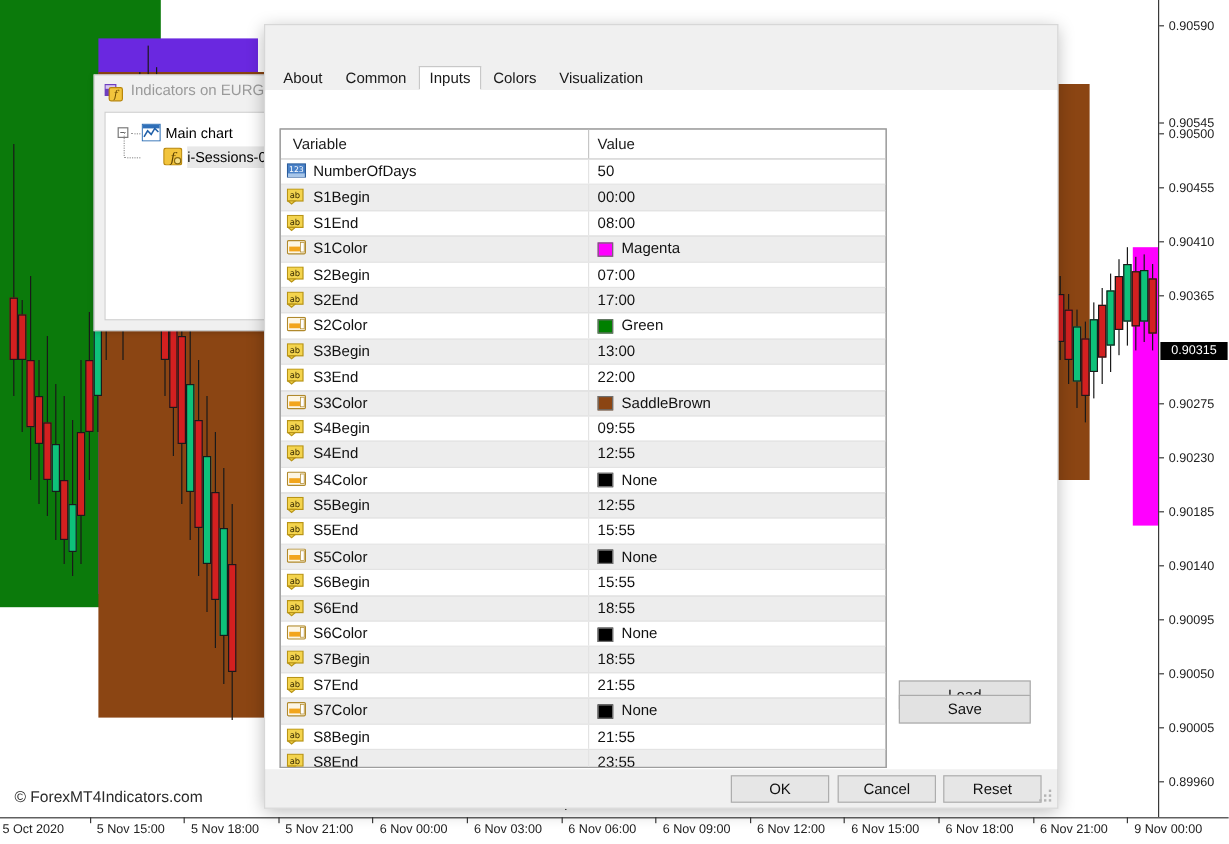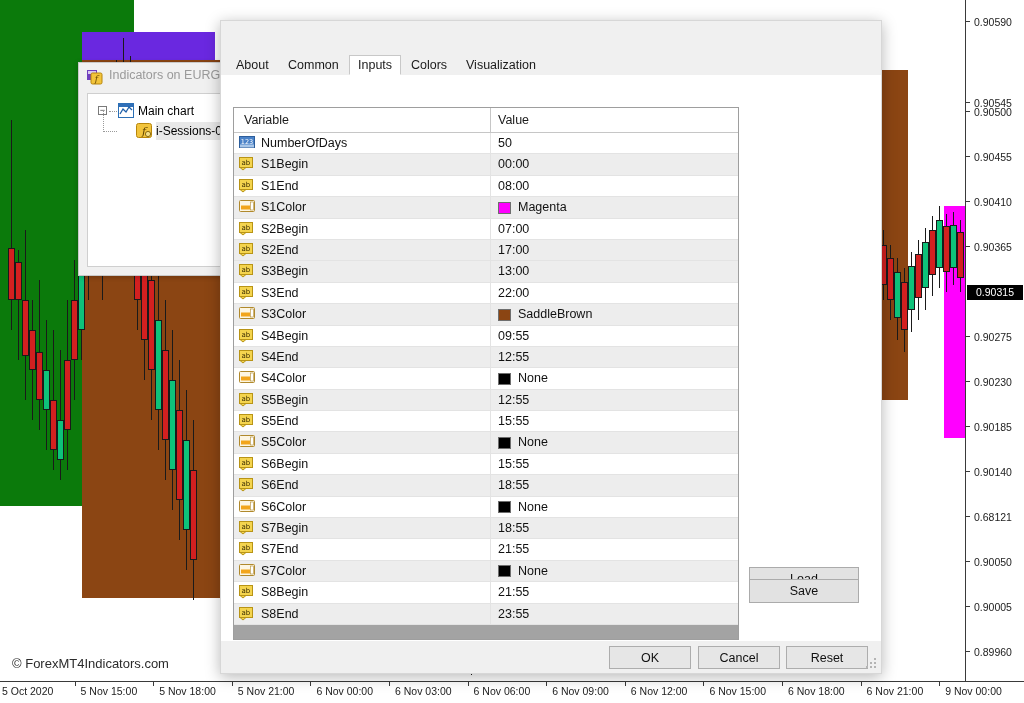--- a/index.html
+++ b/index.html
@@ -309,21 +309,21 @@
       <div class="price-tick" style="top: 421px;">
         <i></i>
         <span>0.90185</span>
       </div>
       <div class="price-tick" style="top: 466px;">
         <i></i>
         <span>0.90140</span>
       </div>
       <div class="price-tick" style="top: 511px;">
         <i></i>
-        <span>0.68121</span>
+        <span>0.90095</span>
       </div>
       <div class="price-tick" style="top: 556px;">
         <i></i>
         <span>0.90050</span>
       </div>
       <div class="price-tick" style="top: 601px;">
         <i></i>
         <span>0.90005</span>
       </div>
       <div class="price-tick" style="top: 646px;">
@@ -479,20 +479,31 @@
           <div class="grid-row alt">
             <span class="row-icon"><svg width="16" height="14" viewBox="0 0 16 14">
                 <rect x="0.5" y="0.5" width="13" height="10" fill="#f4d44e" stroke="#b89416"></rect>
                 <text x="6.8" y="8.4" font-size="7" fill="#3a2c00" text-anchor="middle" font-family="DejaVu Sans, sans-serif">ab</text>
                 <path d="M1 10.5 L4 13 L7 10.5 Z" fill="#f4d44e" stroke="#b89416"></path>
               </svg></span>
             <span class="row-var">S2End</span>
             <span class="vcol"></span>
             <span class="row-val">17:00</span>
           </div>
+          <div class="grid-row">
+            <span class="row-icon"><svg width="16" height="14" viewBox="0 0 16 14">
+                <rect x="0.5" y="0.5" width="15" height="11" rx="1" fill="#fdf6e3" stroke="#b0892c"></rect>
+                <rect x="2" y="5.5" width="9" height="4" fill="#f2a51c"></rect>
+                <rect x="11.5" y="2" width="3" height="8" fill="#fff" stroke="#b0892c" stroke-width="0.6"></rect>
+              </svg></span>
+            <span class="row-var">S2Color</span>
+            <span class="vcol"></span>
+            <span class="swatch" style="background: rgb(0, 128, 0);"></span>
+            <span class="row-val hasswatch">Green</span>
+          </div>
           <div class="grid-row alt">
             <span class="row-icon"><svg width="16" height="14" viewBox="0 0 16 14">
                 <rect x="0.5" y="0.5" width="13" height="10" fill="#f4d44e" stroke="#b89416"></rect>
                 <text x="6.8" y="8.4" font-size="7" fill="#3a2c00" text-anchor="middle" font-family="DejaVu Sans, sans-serif">ab</text>
                 <path d="M1 10.5 L4 13 L7 10.5 Z" fill="#f4d44e" stroke="#b89416"></path>
               </svg></span>
             <span class="row-var">S3Begin</span>
             <span class="vcol"></span>
             <span class="row-val">13:00</span>
           </div>

